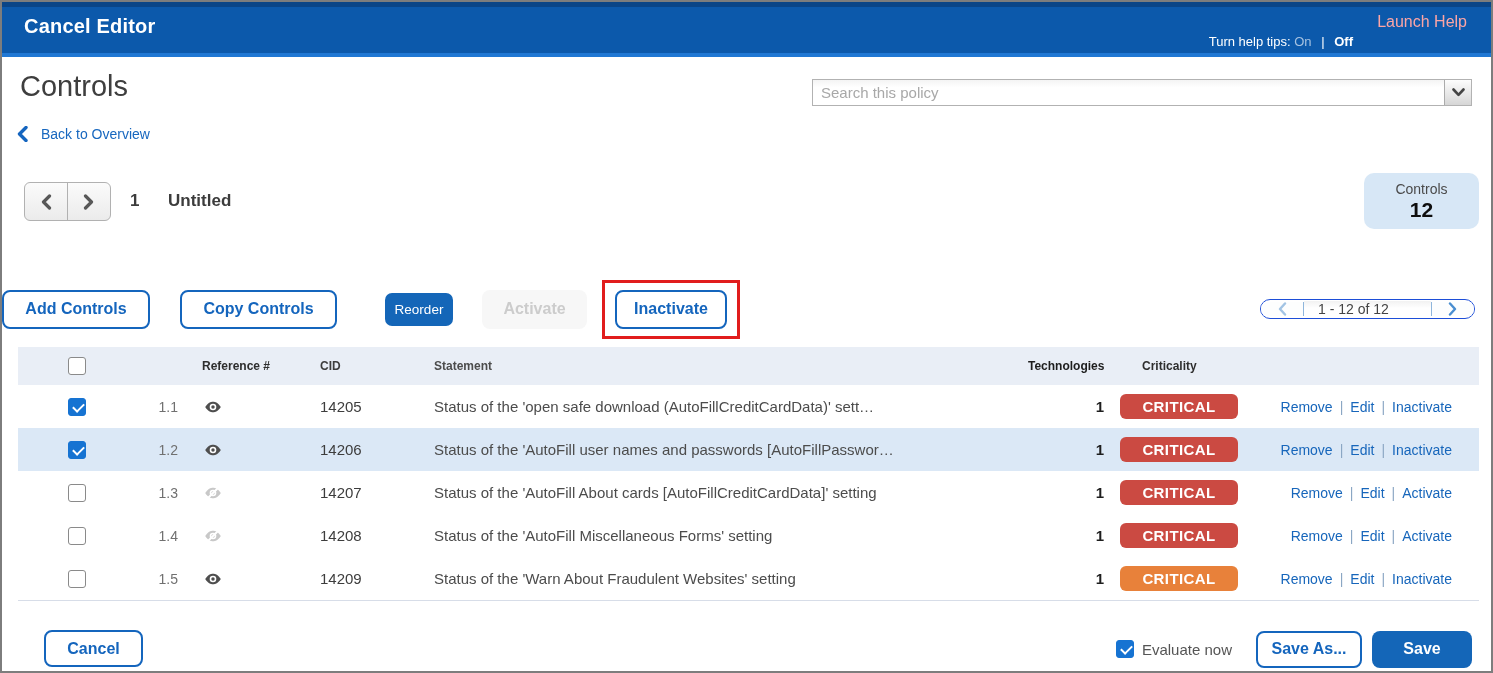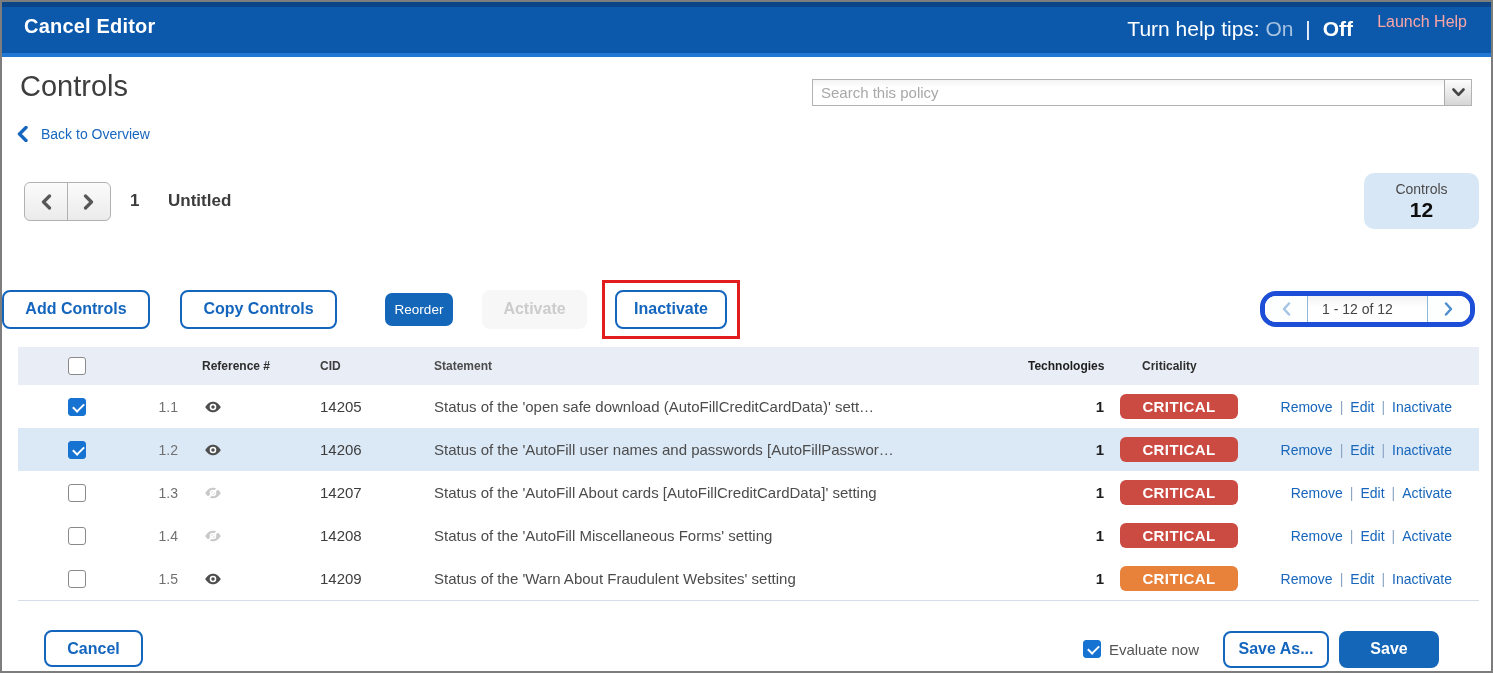--- a/index.html
+++ b/index.html
@@ -3,21 +3,21 @@
 <meta charset="utf-8">
 <style>
   html,body{margin:0;padding:0;background:#fff;}
   body{width:1493px;height:673px;font-family:"Liberation Sans",sans-serif;-webkit-font-smoothing:antialiased;}
   .page{position:relative;width:1493px;height:673px;box-sizing:border-box;border:2px solid #7d7d7d;background:#fff;overflow:hidden;}
 
   
   .appbar{position:absolute;top:0;left:0;right:0;height:51px;background:#0c59ab;border-bottom:4px solid #2078d4;}
   .appbar::before{content:"";position:absolute;top:0;left:0;right:0;height:5px;background:#0a4587;}
   .appbar .title{position:absolute;left:22px;top:13px;color:#fff;font-size:20px;font-weight:bold;letter-spacing:.2px;}
-  .help-tips{position:absolute;right:138px;top:15px;color:#fff;font-size:21px;white-space:nowrap;}
+  .help-tips{position:absolute;right:138px;top:32px;color:#fff;font-size:13px;white-space:nowrap;}
   .help-tips .on{color:#a6c2e1;cursor:pointer;}
   .help-tips .pipe{margin:0 6px;color:#fff;}
   .help-tips .off{font-weight:bold;color:#fff;cursor:pointer;}
   .launch-help{position:absolute;right:24px;top:11px;color:#fca5a5;font-size:16px;cursor:pointer;white-space:nowrap;}
 
   
   .h1{position:absolute;left:18px;top:68px;font-size:29px;color:#3e3e3e;}
   .search-wrap{position:absolute;left:810px;top:77px;width:660px;height:27px;display:flex;border:1px solid #b2b2b2;box-sizing:border-box;background:#fff;}
   .search-wrap input{flex:1;border:none;outline:none;padding:0 8px;font-size:15px;color:#444;font-family:inherit;background:linear-gradient(#f4f4f4,#fff 30%);}
   .search-wrap input::placeholder{color:#a8a8a8;}
@@ -41,21 +41,21 @@
   .btn-outline{background:#fff;border:2px solid #1465bd;color:#1465bd;font-size:16px;font-weight:bold;}
   .btn-solid{background:#1466b8;border:none;color:#fff;}
   .btn-disabled{background:#f7f7f7;border:none;color:#cccccc;font-size:16px;font-weight:bold;cursor:default;}
   .tb-add{width:148px;height:39px;}
   .tb-copy{margin-left:21px;width:157px;height:39px;}
   .tb-reorder{margin-left:39px;width:68px;height:33px;font-size:13.5px;border-radius:7px;}
   .tb-activate{margin-left:20px;width:105px;height:39px;}
   .red-box{margin-left:6px;border:3px solid #e11d1d;padding:7px 10px;display:inline-flex;}
   .tb-inactivate{width:112px;height:39px;}
 
-  .pagination{margin-left:auto;width:215px;height:36px;box-sizing:border-box;border:5px solid #1d4ed8;border-radius:16px;display:flex;overflow:hidden;background:#fff;}
+  .pagination{margin-left:auto;width:215px;height:20px;box-sizing:border-box;border:1px solid #1d4ed8;border-radius:16px;display:flex;overflow:hidden;background:#fff;align-items:center;}
   .pagination .pg-prev,.pagination .pg-next{width:42px;display:flex;align-items:center;justify-content:center;cursor:pointer;background:#fdfefe;}
   .pagination .pg-prev{border-right:1px solid #8fb6dc;}
   .pagination .pg-next{border-left:1px solid #8fb6dc;}
   .pagination .pg-range{flex:1;display:flex;align-items:center;padding-left:14px;font-size:14px;color:#444;background:linear-gradient(#f2f2f2,#fff 45%);}
 
   
   .table{position:absolute;left:16px;top:345px;width:1461px;border-bottom:1px solid #d7dde8;}
   .trow,.thead{display:grid;grid-template-columns:90px 70px 130px 114px 606px 76px 150px 225px;align-items:center;}
   .thead{height:38px;background:#e9eef6;font-size:12px;font-weight:bold;color:#2e2e2e;}
   .trow{height:43px;background:#fff;font-size:15px;}
@@ -80,21 +80,21 @@
   .eye-icon .slash{display:none;}
   .eye-icon.off{color:#c8c8c8;}
   .eye-icon.off .slash{display:block;}
 
   .badge{display:inline-block;width:118px;box-sizing:border-box;padding:4px 0;text-align:center;border-radius:6px;color:#fff;font-weight:bold;font-size:15px;letter-spacing:.4px;}
   .badge.critical{background:#cb4a42;}
   .badge.serious{background:#e8813a;}
 
   
   .ft-cancel{position:absolute;left:42px;top:628px;width:99px;height:37px;}
-  .footer-right{position:absolute;right:52px;top:628px;height:38px;display:flex;align-items:center;}
+  .footer-right{position:absolute;right:19px;top:628px;height:38px;display:flex;align-items:center;}
   .footer-right .evaluate-label{margin-left:8px;font-size:15px;color:#555;}
   .ft-saveas{margin-left:24px;width:106px;height:37px;}
   .ft-save{margin-left:10px;width:100px;height:37px;font-size:16px;font-weight:bold;border-radius:8px;}
 </style>
 </head>
 <body>
 
 <div class="page">
 
   <div class="appbar">

